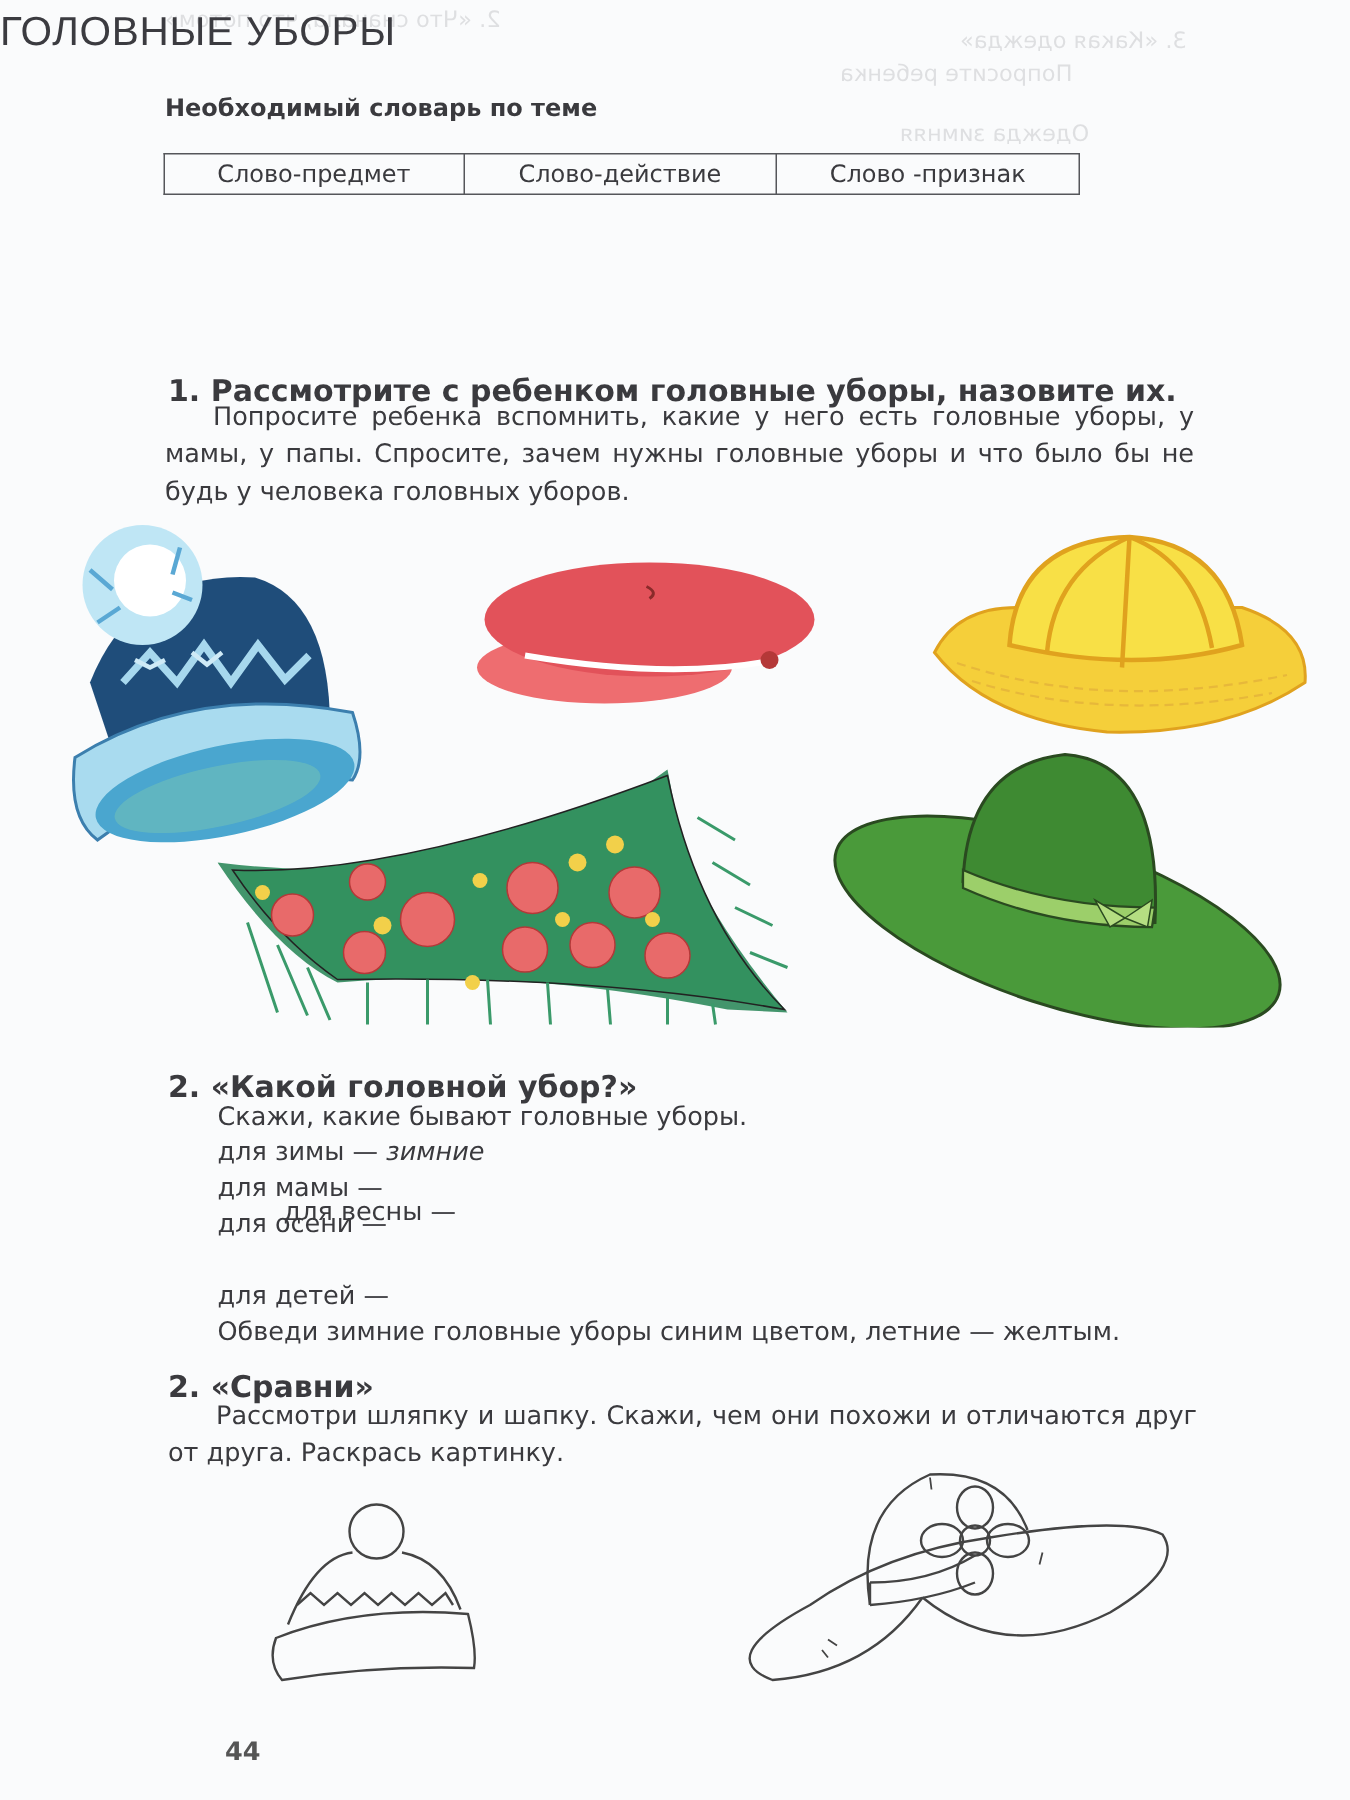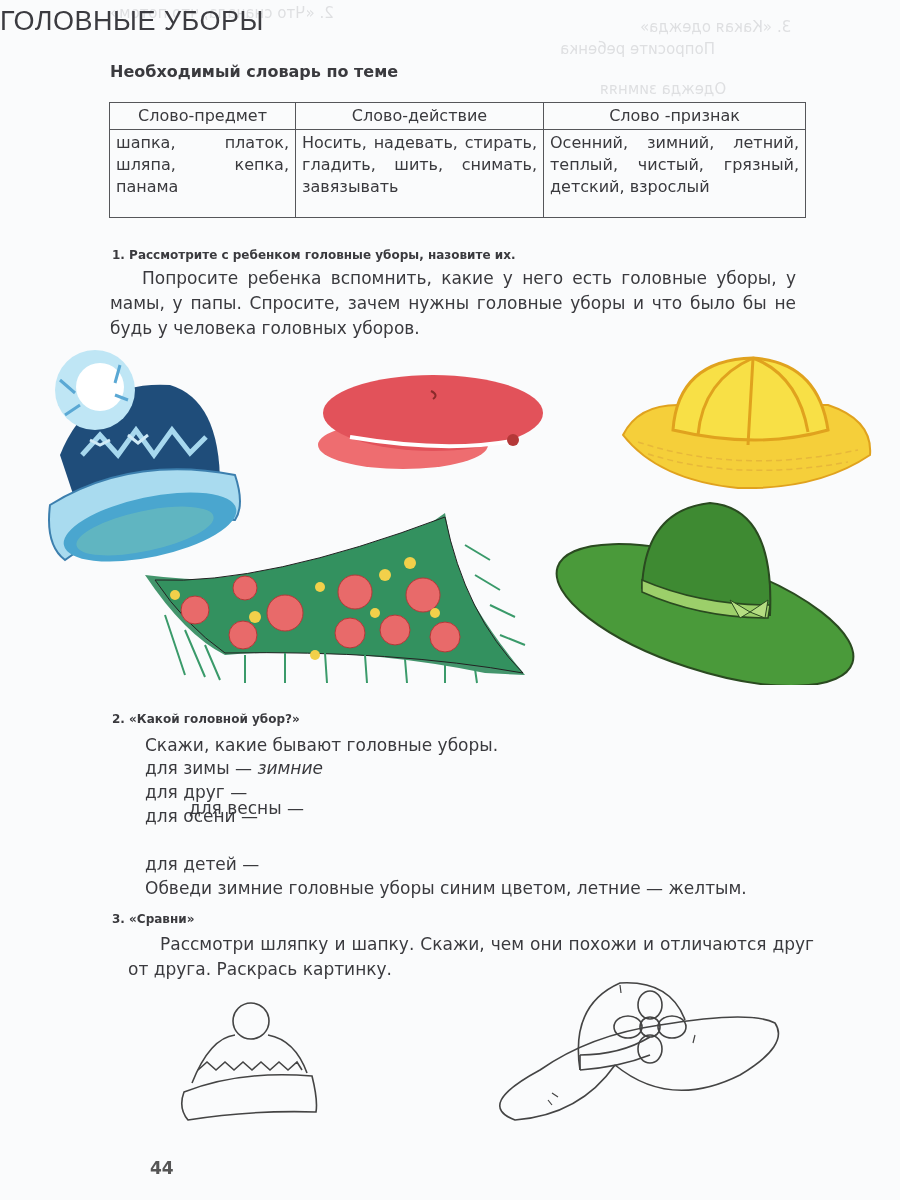--- a/index.html
+++ b/index.html
@@ -16,32 +16,32 @@
     .title {
       position: absolute; left: 0; width: 900px; top: 6px; text-align: left;
       font-family: "Liberation Sans", sans-serif; font-size: 27px; letter-spacing: 0.5px;
       color: #3b3b40;
     }
     .subtitle {
       position: absolute; left: 110px; top: 62px; font-size: 16px; font-weight: bold;
       color: #3a3a3e;
     }
     table.vocab {
-      position: absolute; left: 109px; top: 102px; width: 697px;
+      position: absolute; left: 109px; top: 102px; width: 611px;
       border-collapse: collapse; font-size: 16px; color: #3a3a3e;
     }
     table.vocab th, table.vocab td {
       border: 1.2px solid #55565a; padding: 2px 6px; vertical-align: top; line-height: 22px;
     }
     table.vocab th { font-weight: normal; text-align: center; height: 22px; }
     table.vocab td { text-align: justify; }
     table.vocab td.c1 { width: 173px; }
     table.vocab td.c2 { width: 235px; }
     .section-head {
-      position: absolute; font-size: 12px; font-weight: bold; color: #3a3a3e;
+      position: absolute; font-size: 20px; font-weight: bold; color: #3a3a3e;
     }
     .para {
       position: absolute; font-size: 17px; line-height: 25px; color: #3a3a3e; text-align: justify;
     }
     .line { position: absolute; font-size: 17px; color: #3a3a3e; line-height: 25px; white-space: nowrap; }
     .line i { }
     .pic { position: absolute; }
     .page-num {
       position: absolute; left: 118px; top: 1158px; font-size: 17px; font-weight: bold; color: #555; margin-left: 32px;
     }
@@ -56,25 +56,20 @@
 
 <div class="title">ГОЛОВНЫЕ УБОРЫ</div>
 <div class="subtitle">Необходимый словарь по теме</div>
 
 <table class="vocab">
   <tbody>
       <tr>
     <th>Слово-предмет</th>
     <th>Слово-действие</th>
     <th>Слово -признак</th>
-  </tr>
-  <tr style="height:88px;">
-    <td class="c1">шапка, платок, шляпа, кепка, панама</td>
-    <td class="c2">Носить, надевать, стирать, гладить, шить, снимать, завязывать</td>
-    <td>Осенний, зимний, летний, теплый, чистый, грязный, детский, взрослый</td>
   </tr>
 </tbody>
   </table>
 
 <div class="section-head" style="left:112px; top:248px;">1. Рассмотрите с ребенком головные уборы, назовите их.</div>
 <div class="para" style="left:110px; top:266px; width:686px; text-indent:32px;">Попросите ребенка вспомнить, какие у него есть головные уборы, у мамы, у папы. Спросите, зачем нужны головные уборы и что было бы не будь у человека головных уборов.</div>
 
 <svg class="pic" style="left:20px; top:345px;" width="230" height="220" viewBox="0 0 230 220">
   <path d="M40 110 Q70 35 150 40 Q200 55 200 140 L60 170 Z" fill="#1f4d7a"></path>
   <path d="M62 110 L80 90 L98 110 L116 85 L134 110 L152 85 L170 108 L186 92" stroke="#a7d8ee" stroke-width="5" fill="none"></path>
@@ -136,35 +131,35 @@
   <path d="M180 100 L200 112 L190 118 Z M200 112 L218 100 L215 118 Z" fill="#b5de82" stroke="#2a4a20" stroke-width="1"></path>
 </svg>
 
 <div class="section-head" style="left:112px; top:712px;">2. «Какой головной убор?»</div>
 <div class="line" style="left:145px; top:733px;">Скажи, какие бывают головные уборы.</div>
 <div class="line" style="left:145px; top:756px;">
   <span>для зимы —</span>
   <i>зимние</i>
 </div>
 <div class="line" style="left:145px; top:780px;">
-  <span>для друг —</span>
+  <span>для мамы —</span>
 </div>
 <div class="line" style="left:145px; top:804px;">
   <span>для осени —</span>
 </div>
 <div class="line" style="left:145px; top:796px;margin-left:44px;">
   <span>для весны —</span>
 </div>
 <div class="line" style="left:145px; top:852px;">
   <span>для детей —</span>
 </div>
 <div class="line" style="left:145px; top:876px;">Обведи зимние головные уборы синим цветом, летние — желтым.</div>
 
-<div class="section-head" style="left:112px; top:912px;">3. «Сравни»</div>
-<div class="para" style="left:112px; top:932px; width:686px; text-indent:32px;margin-left:16px;">Рассмотри шляпку и шапку. Скажи, чем они похожи и отличаются друг от друга. Раскрась картинку.</div>
+<div class="section-head" style="left:112px; top:912px;">2. «Сравни»</div>
+<div class="para" style="left:112px; top:932px; width:686px; text-indent:32px;">Рассмотри шляпку и шапку. Скажи, чем они похожи и отличаются друг от друга. Раскрась картинку.</div>
 
 <svg class="pic" style="left:180px; top:990px;" width="150" height="135" viewBox="0 0 150 135">
   <g fill="none" stroke="#444" stroke-width="1.6">
     <circle cx="71" cy="31" r="18"></circle>
     <path d="M12 93 Q30 48 55 45 M88 45 Q115 50 127 83"></path>
     <path d="M18 80 L27 72 L36 80 L45 72 L54 80 L63 72 L72 80 L81 72 L90 80 L99 72 L108 80 L117 72 L122 80"></path>
     <path d="M4 102 Q60 80 132 86 Q138 110 136 122 Q70 120 8 130 Q-2 118 4 102 Z"></path>
   </g>
 </svg>
 

